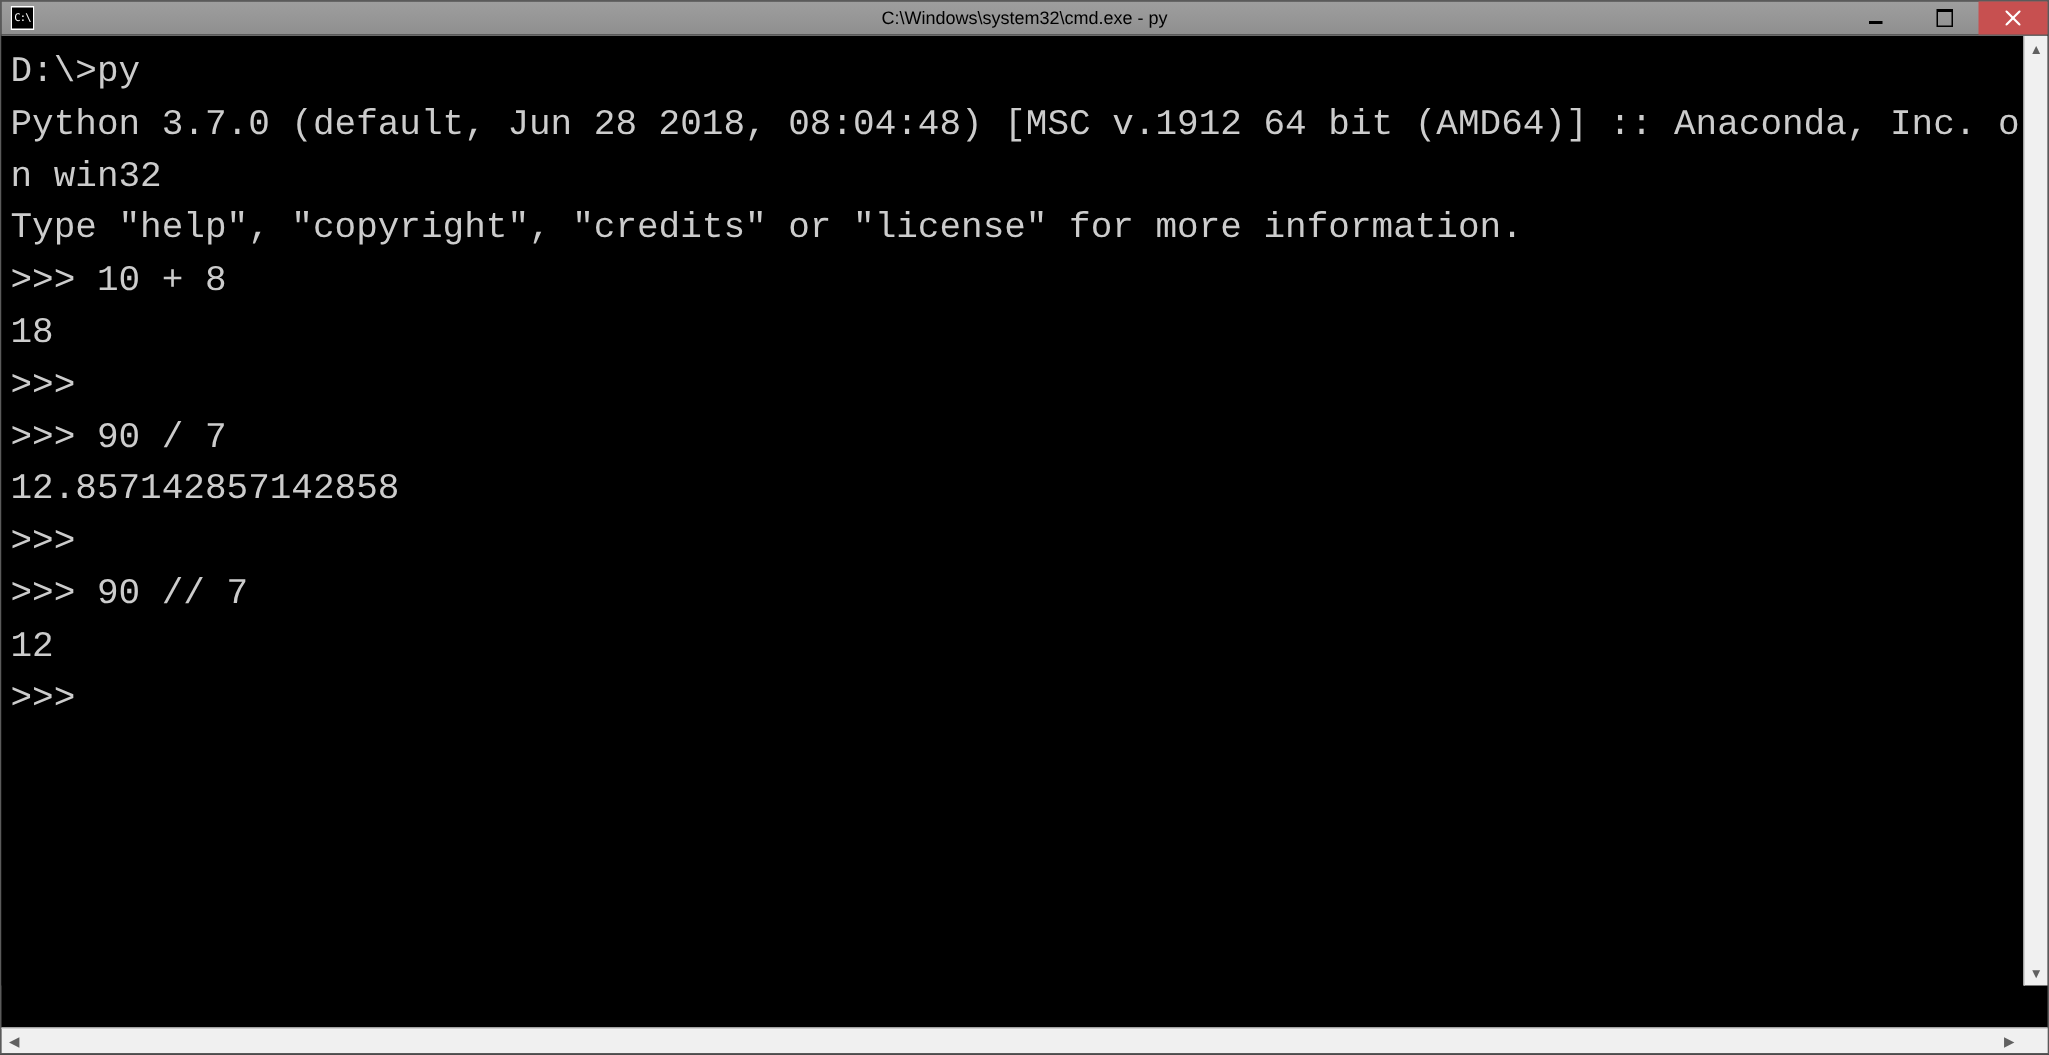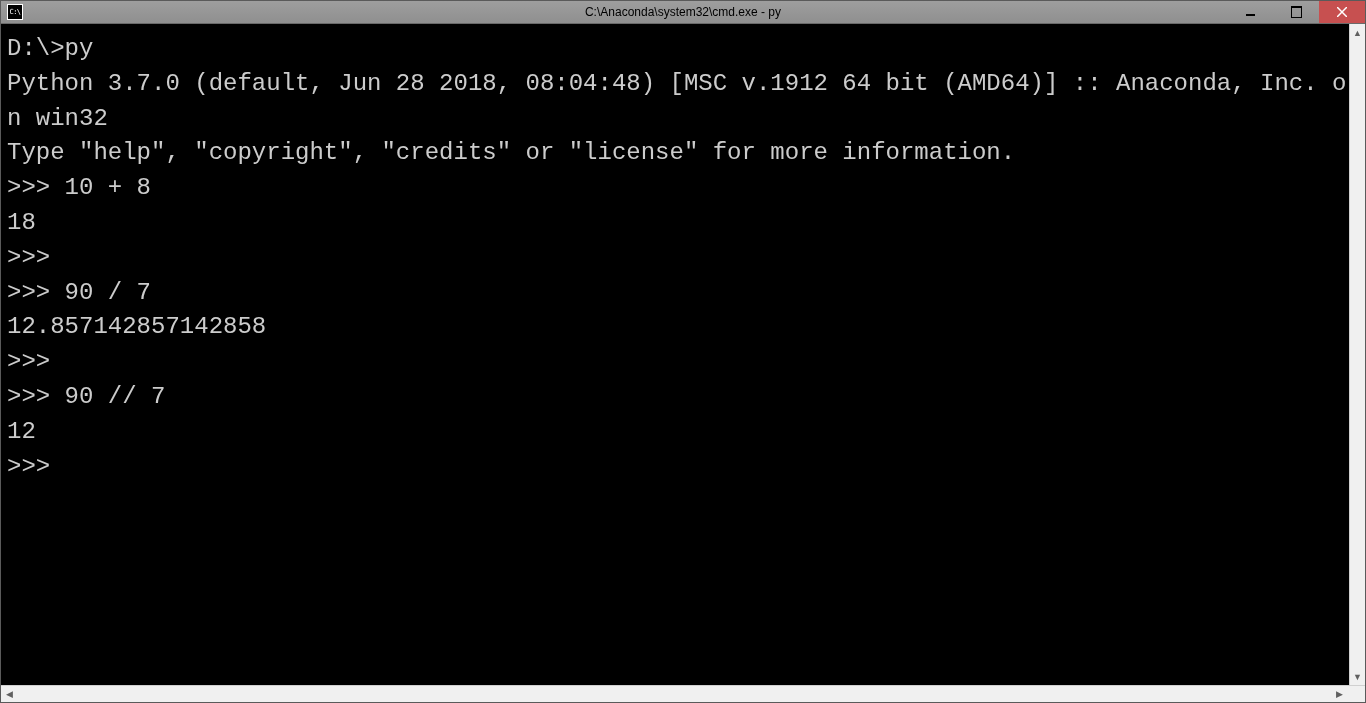--- a/index.html
+++ b/index.html
@@ -20,21 +20,21 @@
     .win-controls{ margin-left:auto; display:flex; height:100%; }
     .win-btn{ width:46px; height:100%; display:flex; align-items:center;
       justify-content:center; color:#000; font-size:10px; cursor:pointer; }
     .win-btn.min::before{ content:""; width:9px; height:1.5px; background:#000;
       margin-top:6px; }
     .win-btn.max::before{ content:""; width:9px; height:9px; border:1.5px solid #000;
       border-top-width:2px; }
     .win-btn.close{ background:#c75050; color:#fff; }
     .win-btn.close svg{ width:10px; height:10px; }
     .win-btn.close svg line{ stroke:#fff; stroke-width:1.5; }
-    .client{ flex:1 1 auto; display:flex; flex-direction:column; min-height:0; }
+    .client{ flex:1 1 auto; display:flex; flex-direction:column; min-height:0;gap:28px; }
     .terminal-wrap{ flex:1 1 auto; display:flex; min-height:0; }
     .terminal{ flex:1 1 auto; background:#000; color:#cccccc; padding:8px 0 0 6px;
       font:24px/1.45 Consolas,"Courier New",monospace; white-space:pre-wrap;
       word-break:break-all; overflow:hidden; }
     .terminal .line{ display:block; }
     .vscroll{ width:17px; background:#f0f0f0; display:flex; flex-direction:column;
       border-left:1px solid #d0d0d0; }
     .vscroll .arrow{ height:17px; display:flex; align-items:center;
       justify-content:center; color:#606060; font-size:9px; cursor:pointer; }
     .vscroll .track{ flex:1; position:relative; }
@@ -45,21 +45,21 @@
     .hscroll .track{ flex:1; position:relative; }
     .hscroll .corner{ width:17px; background:#f0f0f0; }
   </style>
 </head>
 <body>
 
 <div class="window">
 
   <div class="titlebar">
     <div class="sys-icon"></div>
-    <div class="title-text">C:\Anaconda\system32\cmd.exe - py</div>
+    <div class="title-text">C:\Windows\system32\cmd.exe - py</div>
     <div class="win-controls">
       <div class="win-btn min"></div>
       <div class="win-btn max"></div>
       <div class="win-btn close">
         <svg viewBox="0 0 10 10">
           <line x1="0" y1="0" x2="10" y2="10"></line>
           <line x1="10" y1="0" x2="0" y2="10"></line>
         </svg>
       </div>
     </div>

